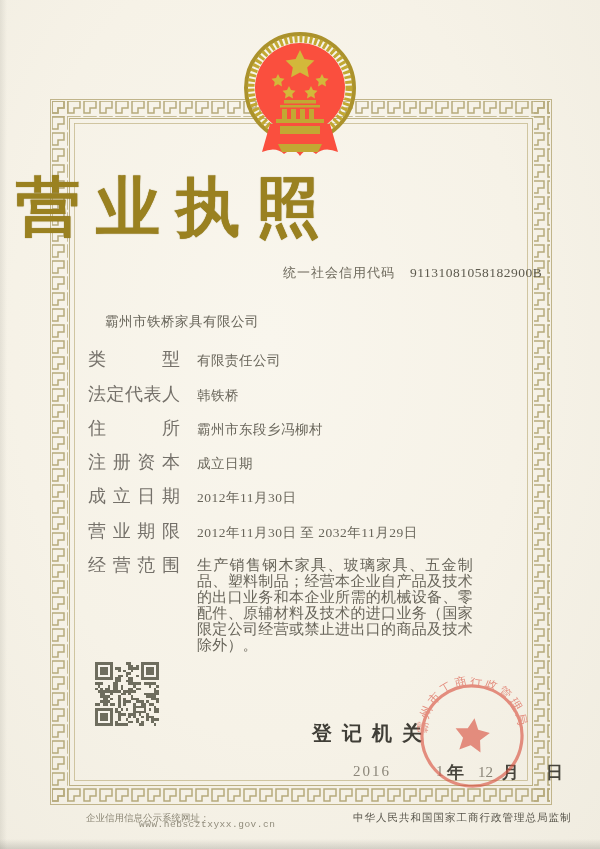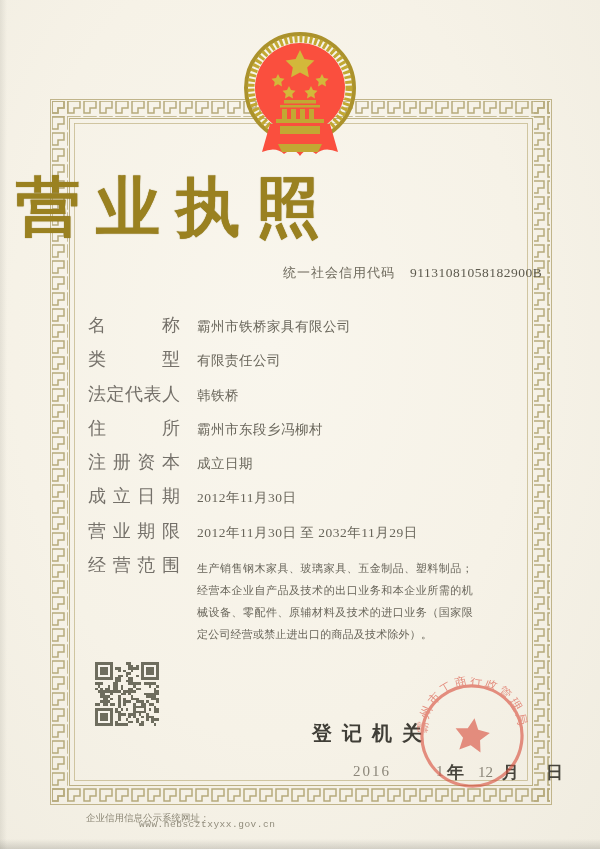--- a/index.html
+++ b/index.html
@@ -36,21 +36,21 @@
   .fields{position:absolute;left:88px;top:313px;width:400px;}
   .frow{display:flex;align-items:baseline;height:34.3px;}
   .flabel{
     display:inline-block;width:92px;flex:0 0 92px;
     font-size:18px;color:#75716a;
     text-align:justify;text-align-last:justify;
   }
   .fvalue{font-size:13.5px;color:#68655a;margin-left:17px;letter-spacing:0.5px;white-space:nowrap;}
   .frow.scope{height:auto;align-items:flex-start;}
   .frow.scope .fvalue{
-    white-space:normal;width:276px;font-size:11px;line-height:22px;
+    white-space:normal;width:276px;font-size:15px;line-height:16px;
     letter-spacing:0.2px;text-align:justify;margin-top:4px;
   }
   .qr{position:absolute;left:95px;top:662px;width:64px;height:64px;}
   .reg-org{
     position:absolute;left:312px;top:720px;
     font-size:20px;font-weight:bold;color:#403e37;letter-spacing:10px;white-space:nowrap;
     font-family:"Liberation Sans","DejaVu Sans",sans-serif;
   }
   .date-row{position:absolute;left:0;top:760px;width:600px;height:24px;}
   .date-row span{position:absolute;white-space:nowrap;margin-left:8px;}
@@ -114,21 +114,20 @@
   </svg>
 
   <div class="title">营业执照</div>
 
   <div class="credit-line">
     <span class="credit-label">统一社会信用代码</span><span class="credit-code">91131081058182900B</span>
   </div>
 
   <div class="fields">
     <div class="frow">
-      <span class="flabel">名称</span>
       <span class="fvalue">霸州市铁桥家具有限公司</span>
     </div>
     <div class="frow">
       <span class="flabel">类型</span>
       <span class="fvalue">有限责任公司</span>
     </div>
     <div class="frow">
       <span class="flabel">法定代表人</span>
       <span class="fvalue">韩铁桥</span>
     </div>
@@ -384,14 +383,15 @@
     </defs>
     <circle cx="58" cy="58" r="50" fill="none" stroke="#d9503f" stroke-width="3.2"></circle>
     <path d="M58 40 l5.3 10.9 12 1.7 -8.7 8.5 2.1 12 -10.7 -5.7 -10.7 5.7 2.1 -12 -8.7 -8.5 12 -1.7 Z" fill="#d9503f"></path>
     <text font-size="12" fill="#d9503f" letter-spacing="2.5" font-family="'Liberation Serif',serif">
       <textPath href="#sealArc" startOffset="4"><tspan>霸州市工商行政管理局</tspan></textPath>
     </text>
   </svg>
 
   <div class="footer-left">企业信用信息公示系统网址：</div>
   <div class="footer-url">www.hebscztxyxx.gov.cn</div>
+  <div class="footer-right">中华人民共和国国家工商行政管理总局监制</div>
 
 </div>
 
 </body></html>

